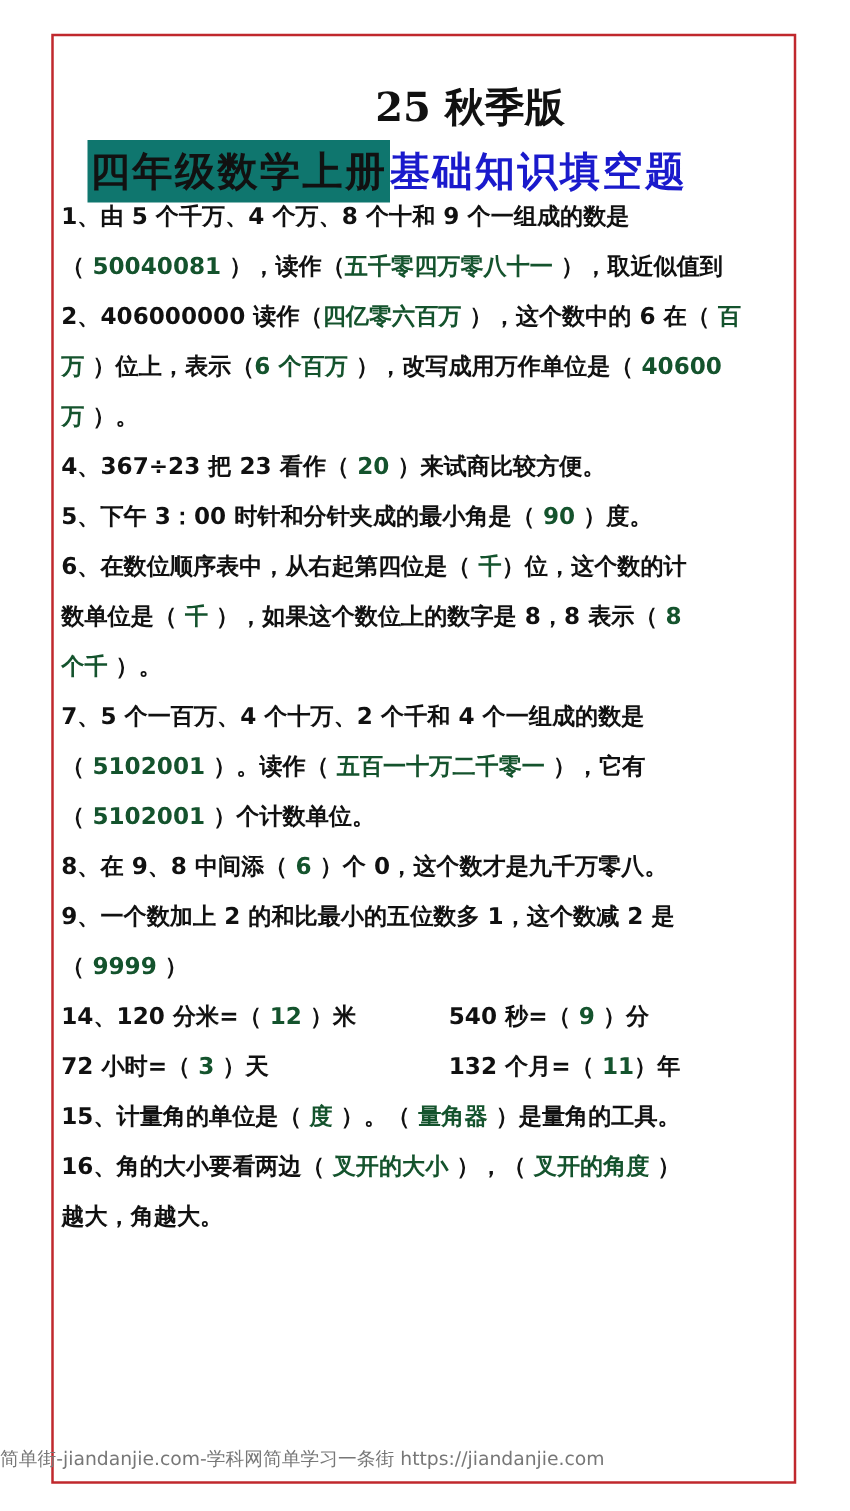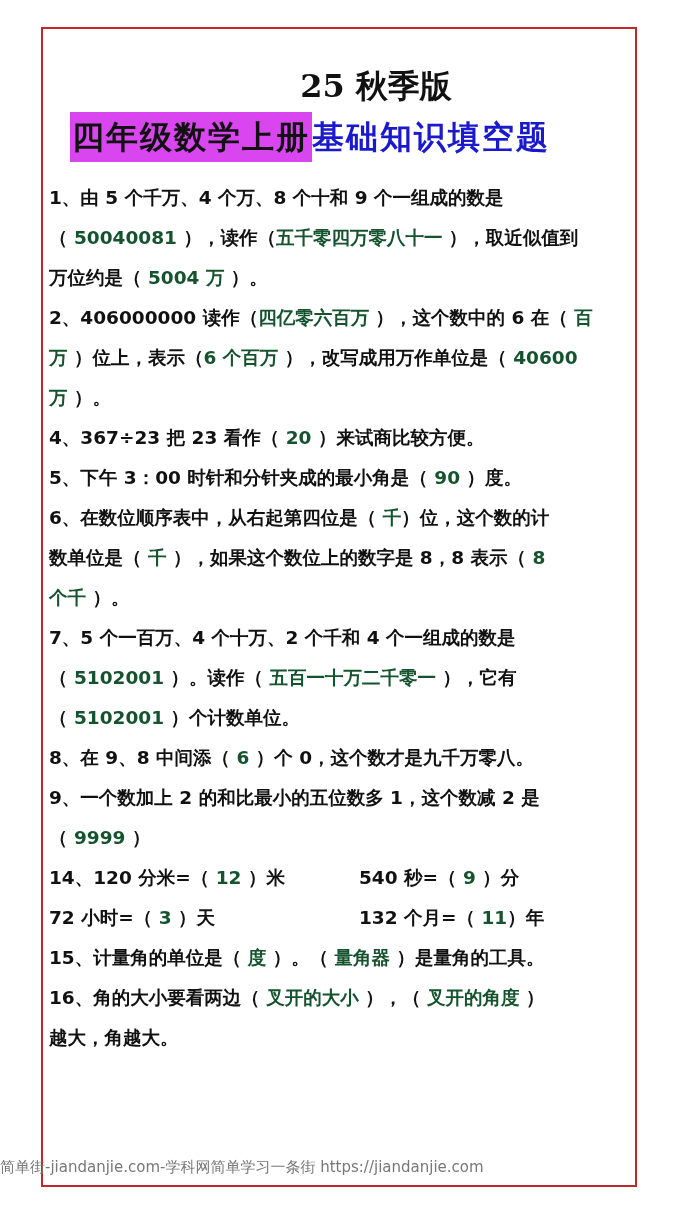--- a/index.html
+++ b/index.html
@@ -43,33 +43,33 @@
       height: 50px;
       display: flex;
       align-items: center;
       white-space: nowrap;
       font-size: 32px;
       font-weight: bold;
       line-height: 50px;
       font-family: "DejaVu Serif", "Liberation Serif", serif;
     }
     .title-line2 .hl {
-      background: #d946ef;
+      background: #0f766e;
       color: #111111;
       padding: 0 2px;
       letter-spacing: 2px;
     }
     .title-line2 .blue {
       color: #1a1acc;
       letter-spacing: 2px;
     }
     .content {
       position: absolute;
       left: 49px;
-      top: 178px;
+      top: 154px;
       width: 586px;
     }
     .line {
       height: 40px;
       line-height: 40px;
       font-size: 18.5px;
       color: #111111;
       white-space: nowrap;
       font-weight: bold;
     }
@@ -103,21 +103,20 @@
 
 <div class="title-line2">
   <span class="hl">四年级数学上册</span>
     <span class="blue">基础知识填空题</span>
 </div>
 
 <div class="content">
 
   <div class="line"><span>1、由 5 个千万、4 个万、8 个十和 9 个一组成的数是</span></div>
   <div class="line"><span>（ </span><span class="ans">50040081</span><span> ），读作（</span><span class="ans">五千零四万零八十一</span><span> ），取近似值到</span></div>
-  <div class="line"><span>万位约是（ </span><span class="ans">5004 万</span><span> ）。</span></div>
 
   <div class="line"><span>2、406000000 读作（</span><span class="ans">四亿零六百万</span><span> ），这个数中的 6 在（ </span><span class="ans">百</span></div>
   <div class="line"><span class="ans">万</span><span> ）位上，表示（</span><span class="ans">6 个百万</span><span> ），改写成用万作单位是（ </span><span class="ans">40600</span></div>
   <div class="line"><span class="ans">万</span><span> ）。</span></div>
 
 
   <div class="line"><span>4、367÷23 把 23 看作（ </span><span class="ans">20</span><span> ）来试商比较方便。</span></div>
 
   <div class="line"><span>5、下午 3：00 时针和分针夹成的最小角是（ </span><span class="ans">90</span><span> ）度。</span></div>
 

